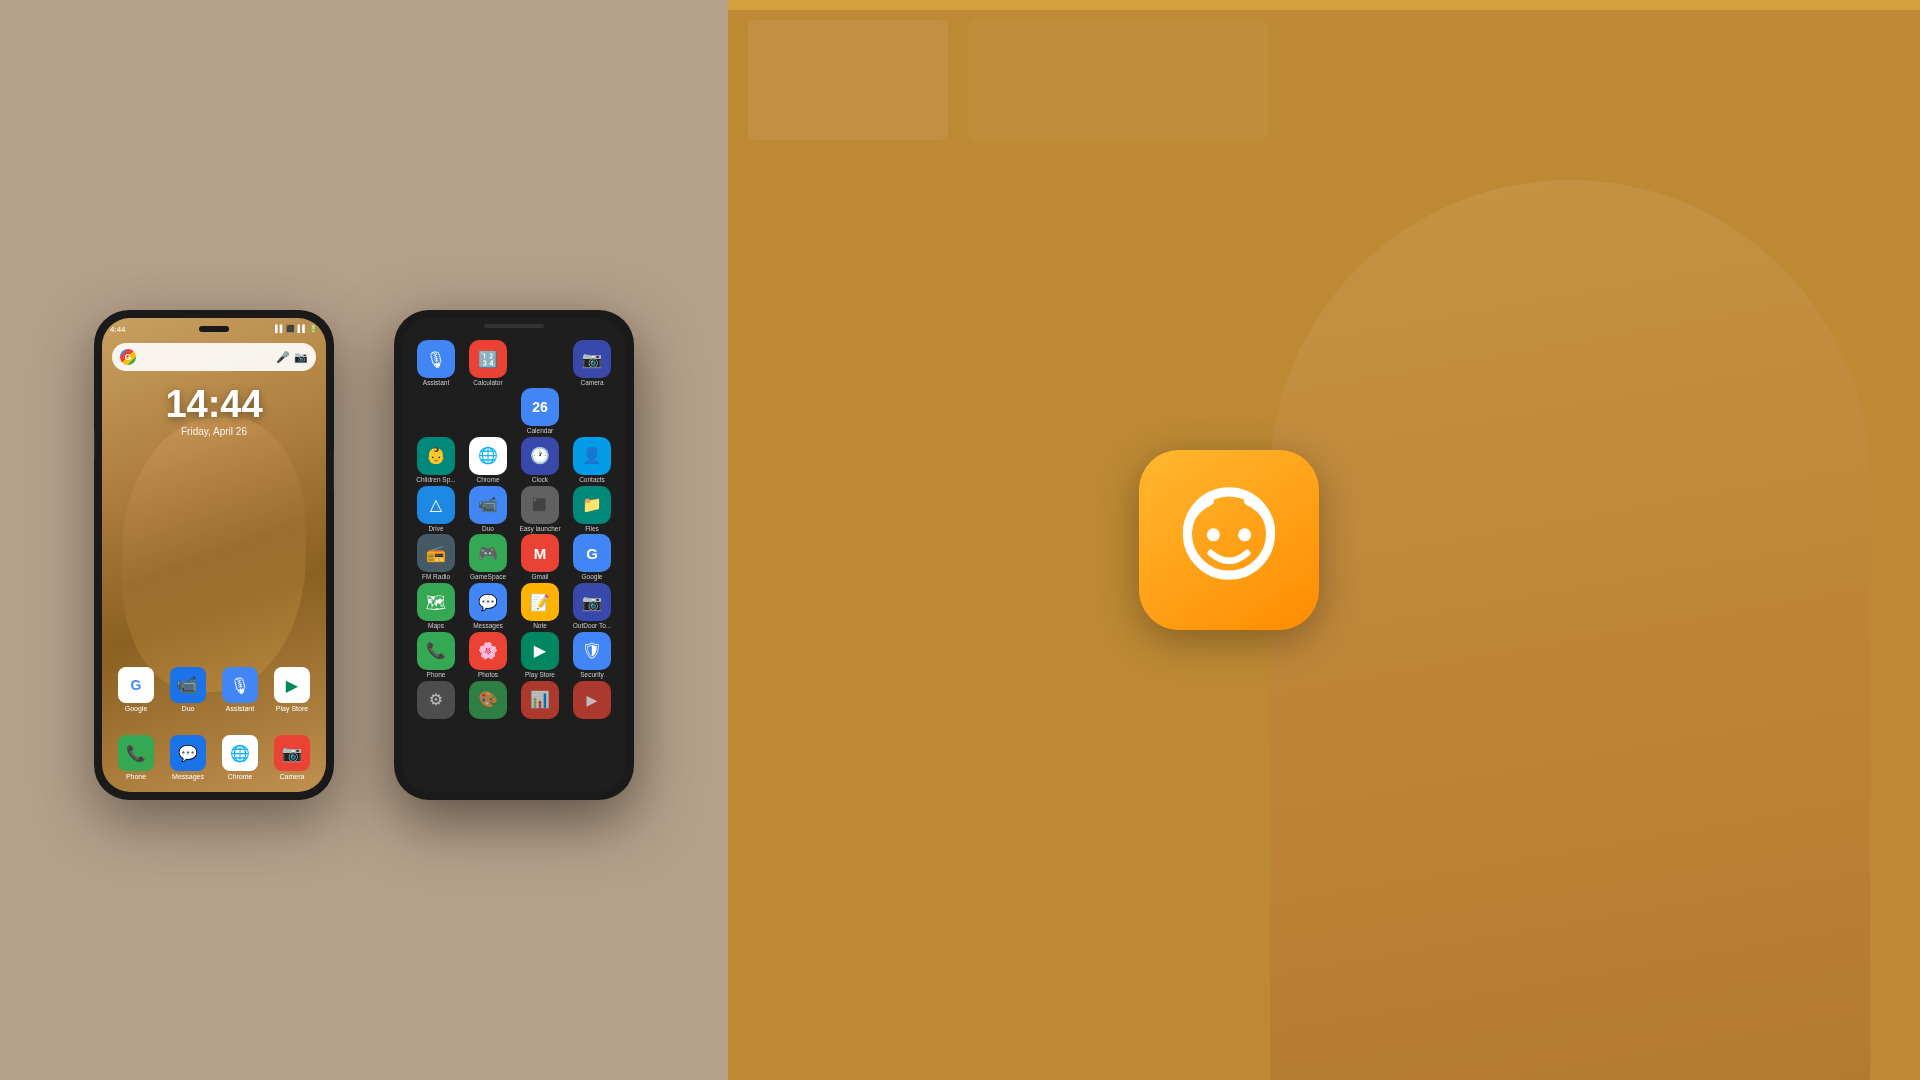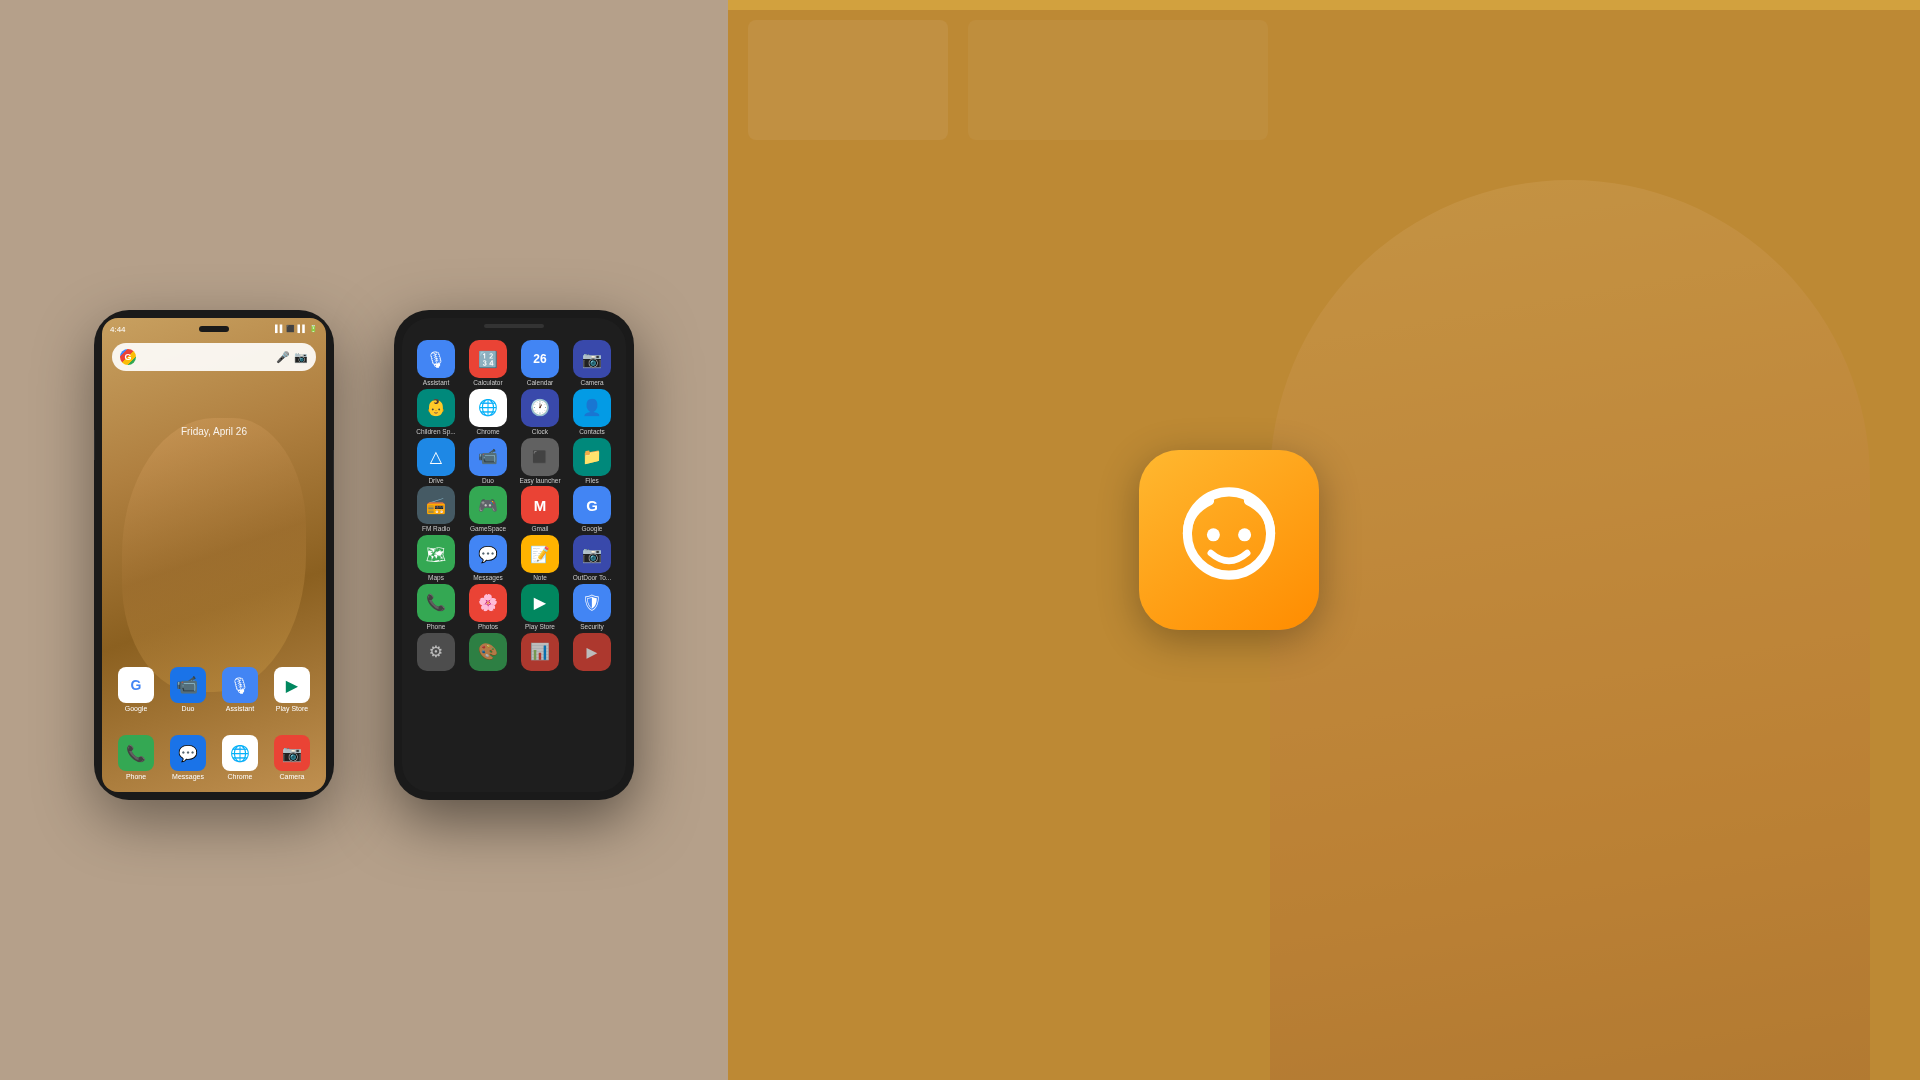--- a/index.html
+++ b/index.html
@@ -66,21 +66,21 @@
       position: relative;
       box-shadow: 0 20px 60px rgba(0,0,0,0.4);
       overflow: hidden;
       padding: 8px;
       margin-top: 30px;
     }
 
     .phone-1-screen {
       width: 100%;
       height: 100%;
-      border-radius: 16px;
+      border-radius: 28px;
       overflow: hidden;
       background: linear-gradient(160deg, #c8a060 0%, #b08040 30%, #8b6020 60%, #c09050 100%);
       position: relative;
     }
 
     .phone-notch-1 {
       position: absolute;
       top: 8px;
       left: 50%;
       transform: translateX(-50%);
@@ -367,20 +367,21 @@
 
       <div class="search-bar">
         <div class="search-g" style="font-size:9px;font-weight:900;color:white;">G</div>
         <div class="search-spacer"></div>
         <span style="font-size:11px;">🎤</span>
         <span style="font-size:11px;">📷</span>
       </div>
 
       <div class="phone-wallpaper-shape"></div>
 
+      <div class="phone-time-large">14:44</div>
       <div class="phone-date">Friday, April 26</div>
 
       <div class="dock-row-2">
         <div class="dock-app">
           <div class="app-icon" style="background:white; width:36px; height:36px; border-radius:8px; font-size:18px; display:flex; align-items:center; justify-content:center;">
             <span style="font-weight:bold; color:#4285f4; font-size:14px;">G</span>
           </div>
           <span class="dock-app-label">Google</span>
         </div>
         <div class="dock-app">
@@ -441,21 +442,21 @@
         <div class="app-row">
           <div class="app-item">
             <div class="app-icon bg-blue">🎙</div>
             <span class="app-label">Assistant</span>
           </div>
           <div class="app-item">
             <div class="app-icon bg-red">🔢</div>
             <span class="app-label">Calculator</span>
           </div>
           <div class="app-item">
-            <div class="app-icon bg-blue" style="font-size:12px; font-weight:bold;">26</div>
+            <div class="app-icon bg-blue" style="font-size:14px; font-weight:bold;margin-top:48px;">26</div>
             <span class="app-label">Calendar</span>
           </div>
           <div class="app-item">
             <div class="app-icon bg-indigo">📷</div>
             <span class="app-label">Camera</span>
           </div>
         </div>
 
         <div class="app-row">
           <div class="app-item">

